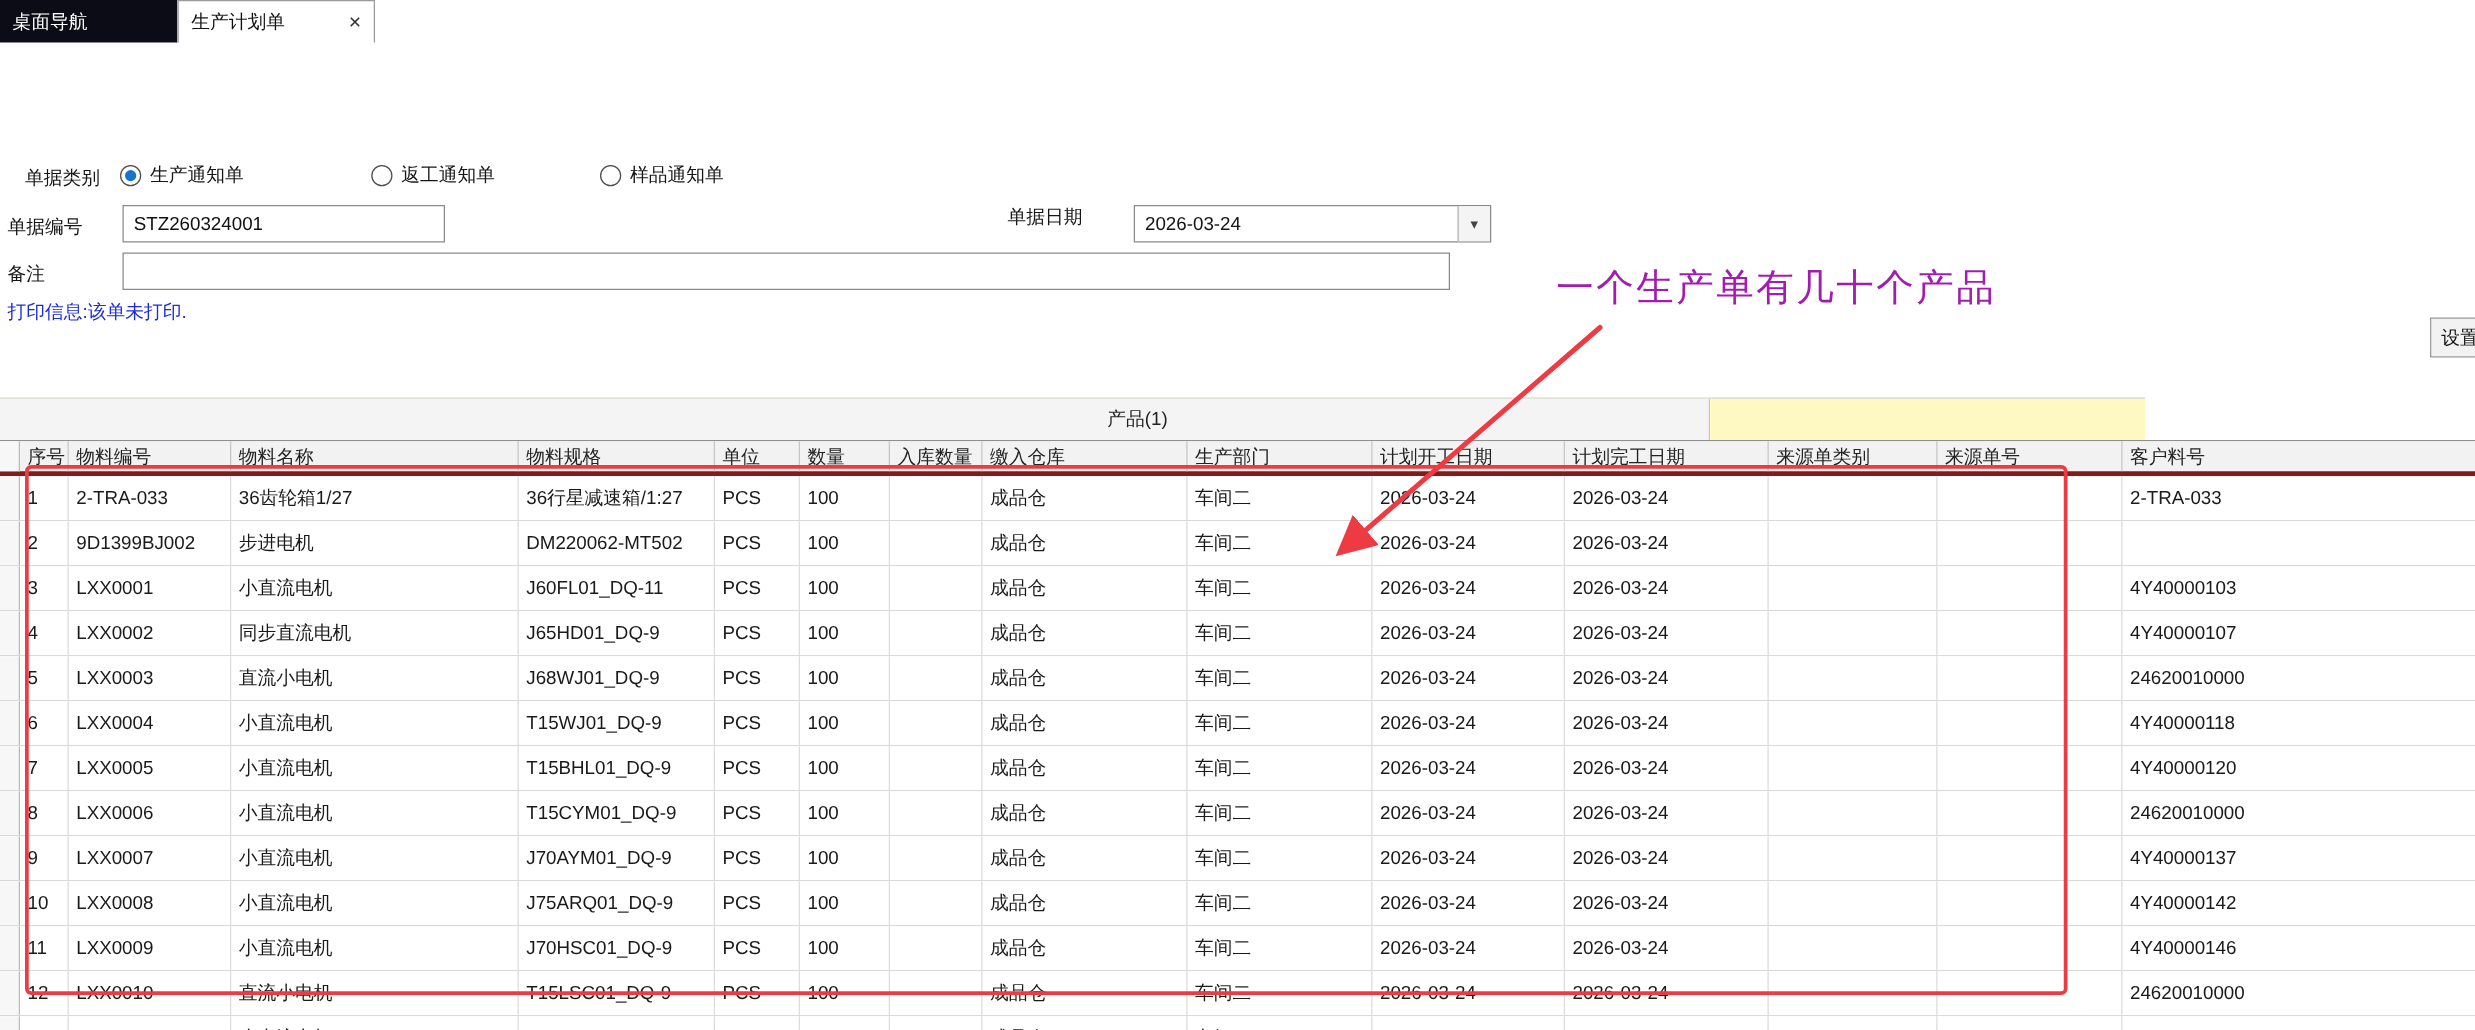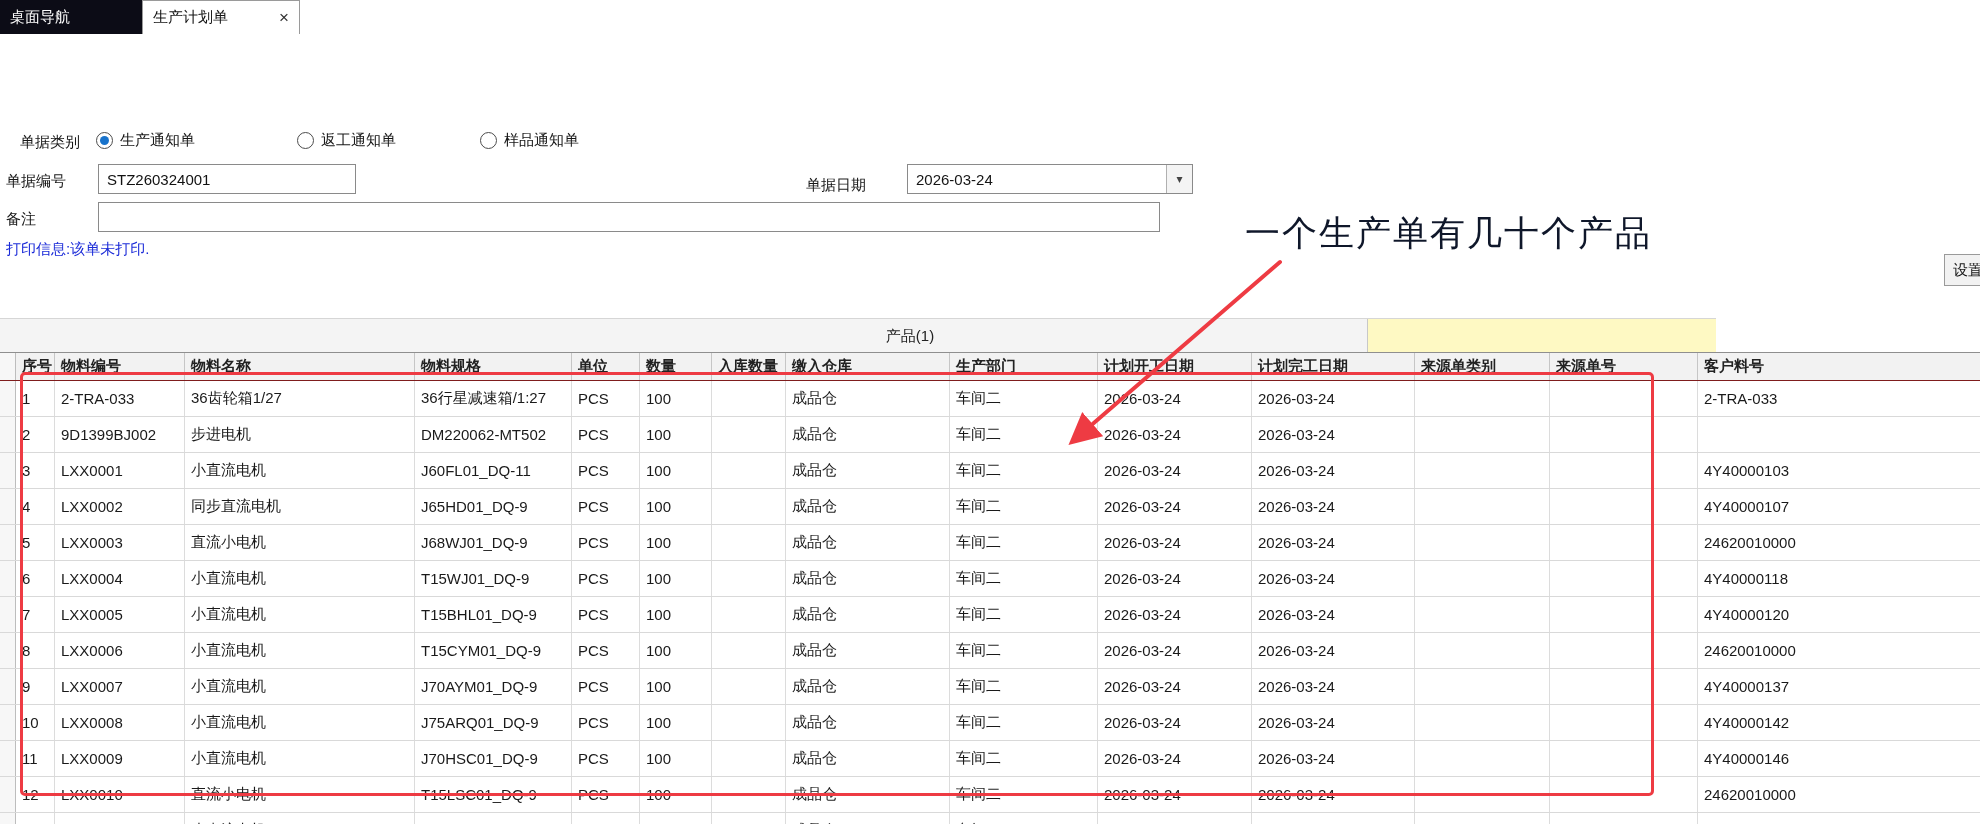--- a/index.html
+++ b/index.html
@@ -53,21 +53,21 @@
     display:flex; align-items:center; padding:0 8px; white-space:nowrap; overflow:hidden;
   }
 
   
   .strip { position:absolute; top:318px; left:0; width:1716px; height:34px; background:#fef9c3; border-top:1px solid #d6d6d6; }
   .strip-left { position:absolute; left:0; top:0; width:1368px; height:34px; background:#f4f4f4; border-right:1px solid #c8c8c8; }
   .strip-label { position:absolute; left:0; top:0; width:1820px; height:34px; line-height:34px; text-align:center; color:#222; }
 
   
   .table-wrap { position:absolute; top:352px; left:0; width:1980px; border-top:1px solid #8f8f8f; background:#fff; }
-  .thead { display:flex; height:28px; background:#f2f2f2; border-bottom:1px solid #7f1d1d;font-weight:bold; }
+  .thead { display:flex; height:28px; background:#f2f2f2; border-bottom:4px solid #7f1d1d; }
   .hcell {
     display:flex; align-items:center; padding:0 6px; border-right:1px solid #c6c6c6;
     white-space:nowrap; overflow:hidden; color:#222;
   }
   .row { display:flex; height:36px; background:#fff; border-bottom:1px solid #d9d9d9; }
   .cell {
     display:flex; align-items:center; padding:0 6px; border-right:1px solid #dcdcdc;
     white-space:nowrap; overflow:hidden; color:#1a1a1a;
   }
   .sel  { width:16px; background:#f7f7f7; border-right:1px solid #bdbdbd; padding:0; }
@@ -75,21 +75,21 @@
   .c4 { width:68px; } .c5 { width:72px; }  .c6 { width:74px; }  .c7 { width:164px; }
   .c8 { width:148px; } .c9 { width:154px; } .c10 { width:163px; } .c11 { width:135px; }
   .c12 { width:148px; } .c13 { flex:1; border-right:none; }
 
   
   .anno-box {
     position:absolute; left:20px; top:372px; width:1634px; height:424px;
     border:3px solid #ee3b43; border-radius:5px; pointer-events:none; z-index:30;
   }
   .anno-note {
-    position:absolute; left:1245px; top:210px; font-size:35px; color:#0f172a;
+    position:absolute; left:1245px; top:210px; font-size:30px; color:#a21caf;
     white-space:nowrap; pointer-events:none; z-index:30; letter-spacing:2px;
   }
   .anno-arrow { position:absolute; left:0; top:0; pointer-events:none; z-index:30; }
 </style>
 </head>
 <body>
 
 <div class="tabbar">
   <div class="tab-dark">
     <span>桌面导航</span>
@@ -111,21 +111,21 @@
   <span>返工通知单</span>
 </div>
 <div class="radio" style="left:480px; top:130px;">
   <span class="dot"></span>
   <span>样品通知单</span>
 </div>
 
 <div class="lbl" style="left:6px; top:172px;">单据编号</div>
 <input class="tbox" style="left: 98px; top: 164px; width: 258px;" value="STZ260324001">
 
-<div class="lbl" style="left:806px; top:176px;text-align:center;">单据日期</div>
+<div class="lbl" style="left:806px; top:164px;text-align:center;">单据日期</div>
 <div class="combo" style="left:907px; top:164px; width:286px;">
   <span class="combo-text">2026-03-24</span>
   <span class="combo-btn">▾</span>
 </div>
 
 <div class="lbl" style="left:6px; top:210px;">备注</div>
 <input class="tbox" style="left: 98px; top: 202px; width: 1062px;" value="">
 
 <div class="print-info" style="left:6px; top:240px;">打印信息:该单未打印.</div>
 

